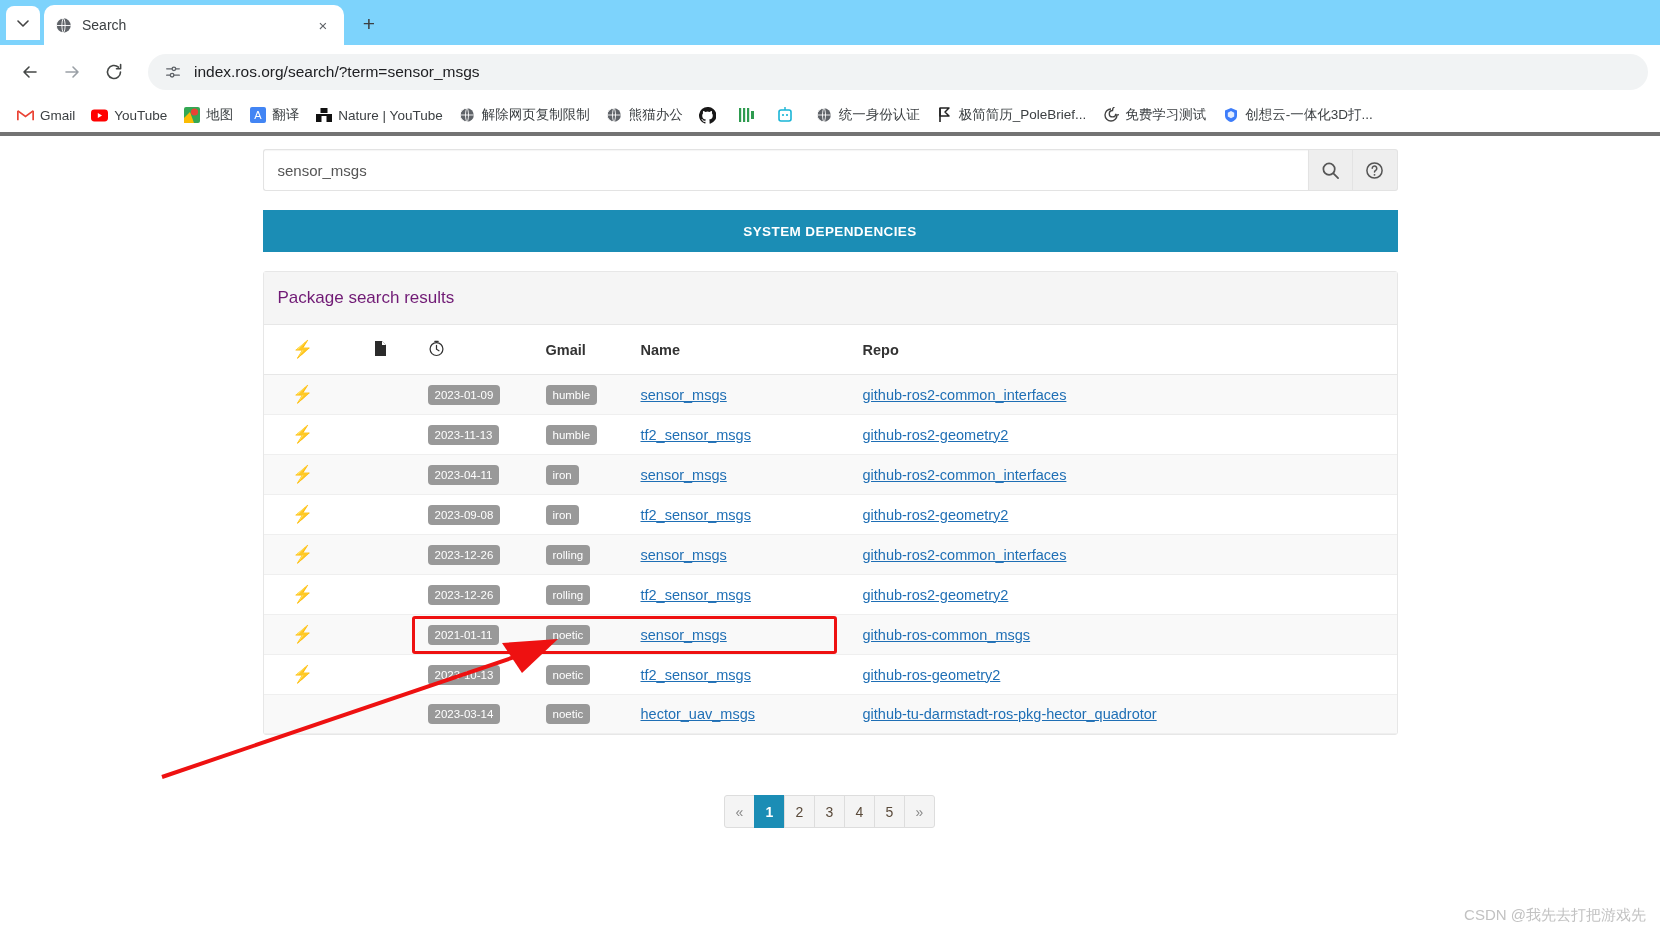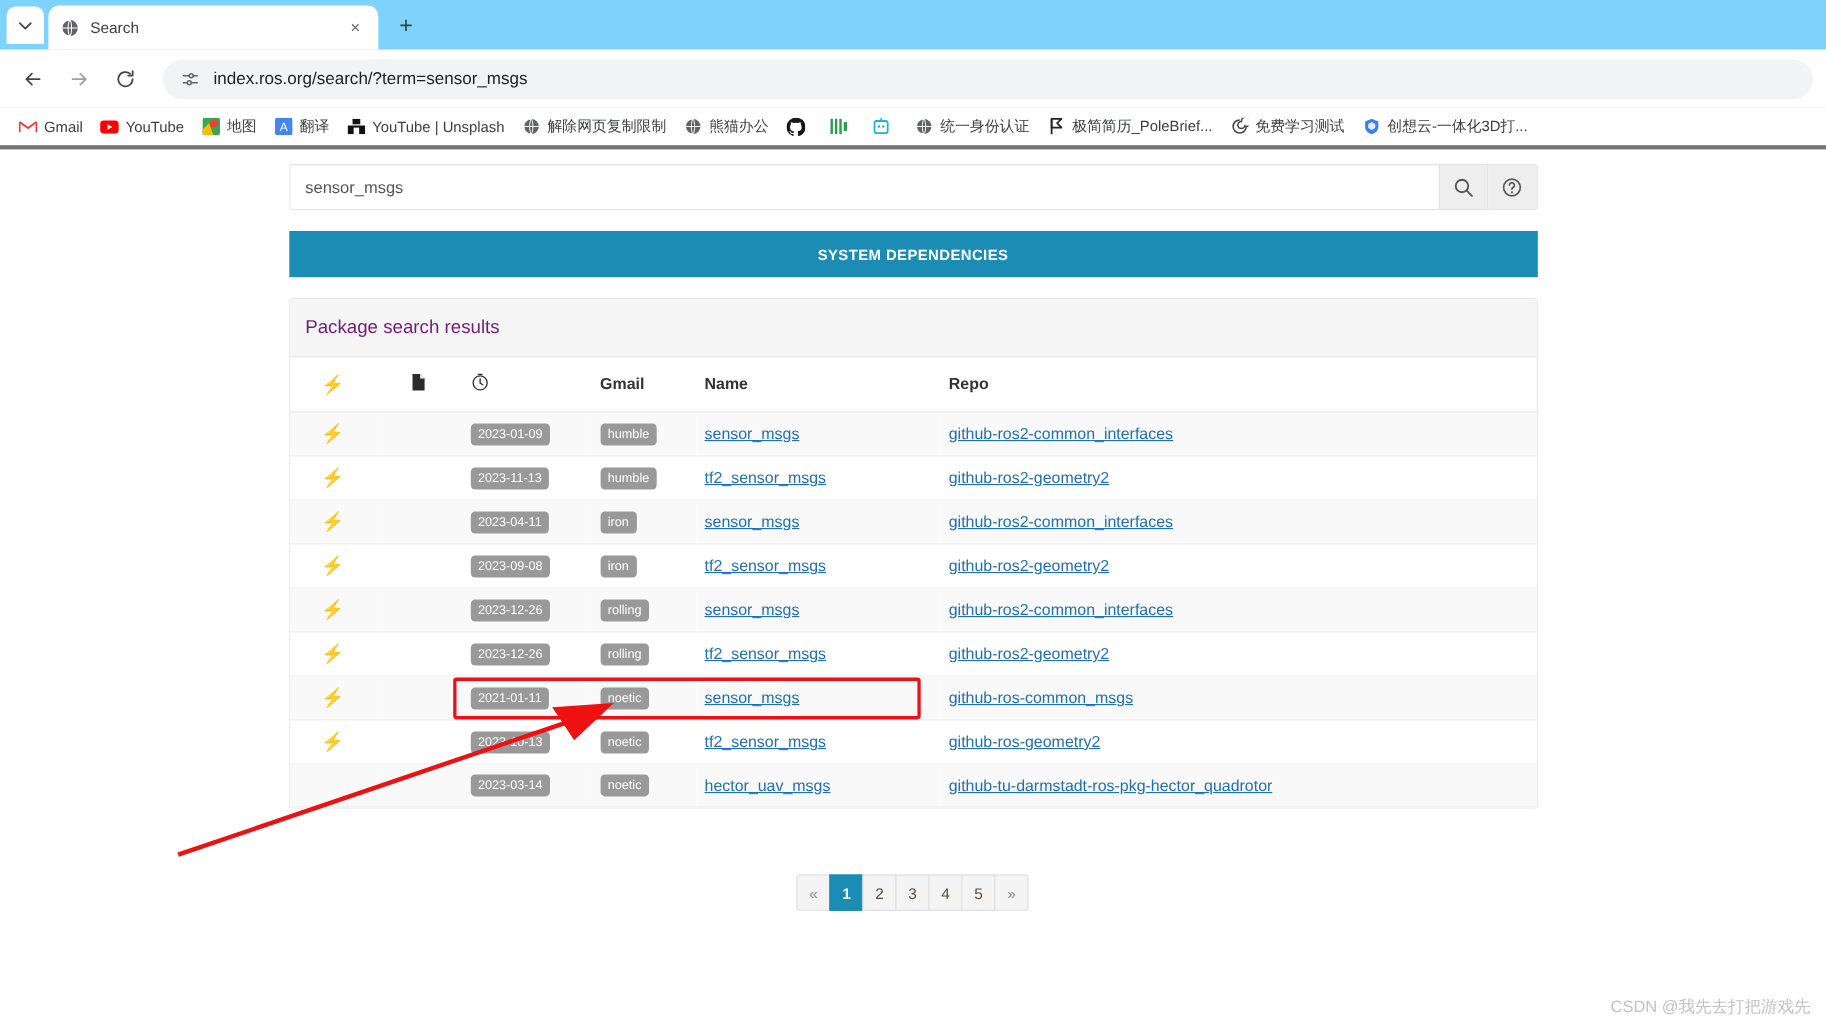--- a/index.html
+++ b/index.html
@@ -252,21 +252,21 @@
       <span class="bmlabel">翻译</span>
     </div>
     <div class="bm">
       <span class="bmico">
         <svg width="16" height="14" viewBox="0 0 16 14">
             <rect x="4.5" y="0" width="7" height="5" fill="#111"></rect>
             <path d="M0 6h16v8H0z" fill="#111"></path>
             <rect x="5.5" y="8" width="5" height="6" fill="#fff"></rect>
           </svg>
       </span>
-      <span class="bmlabel">YouTube | Unsplash</span>
+      <span class="bmlabel">Nature | YouTube</span>
     </div>
     <div class="bm">
       <span class="bmico">
         <svg width="16" height="16" viewBox="0 0 20 20">
             <circle cx="10" cy="10" r="8.5" fill="#5f6368"></circle>
             <path d="M10 1.5a8.5 8.5 0 000 17M1.5 10h17M10 1.5c2.5 2.4 2.5 14.6 0 17M10 1.5c-2.5 2.4-2.5 14.6 0 17" stroke="#fff" stroke-width="1.1" fill="none"></path>
           </svg>
       </span>
       <span class="bmlabel">解除网页复制限制</span>
     </div>

